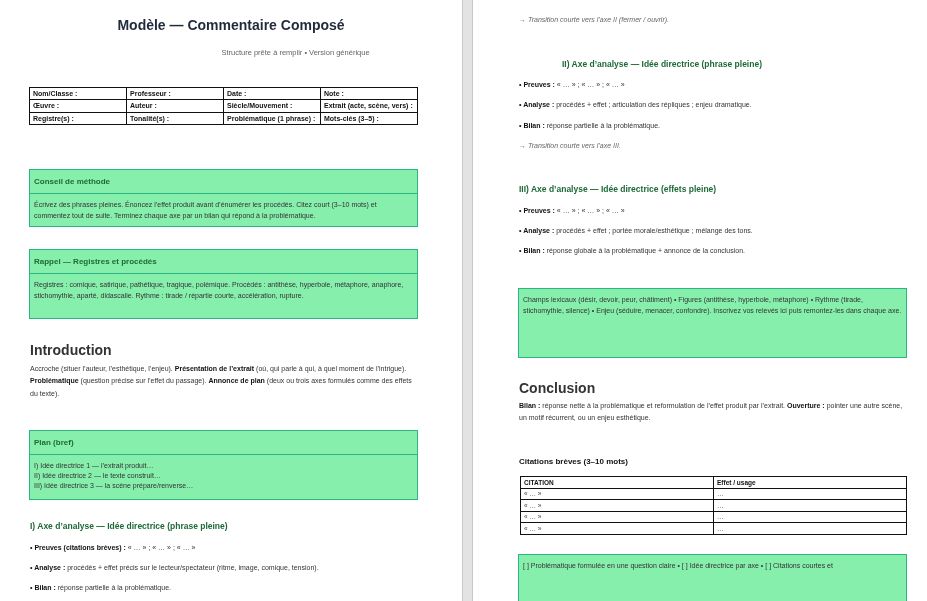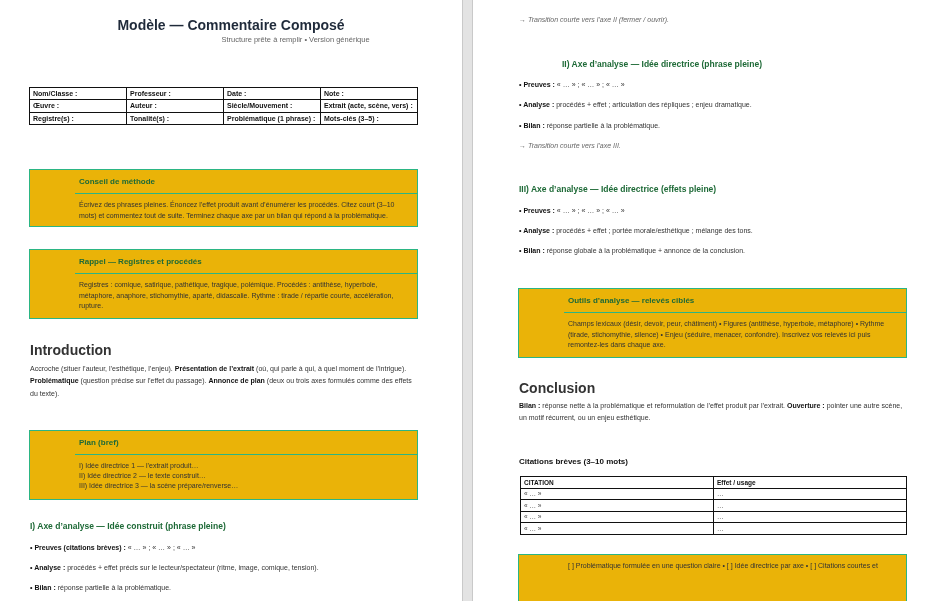--- a/index.html
+++ b/index.html
@@ -6,26 +6,26 @@
   html, body { width: 927px; height: 601px; overflow: hidden; background: #ffffff; }
   body { position: relative; font-family: "Liberation Sans", sans-serif; color: #222; }
 
   .page { position: absolute; top: 0; height: 601px; background: #fff; overflow: hidden; }
   #page-left { left: 0; width: 462px; }
   #page-right { left: 473px; width: 454px; }
   .gutter { position: absolute; left: 462px; top: 0; width: 11px; height: 601px; background: #e3e3e3; border-left: 1px solid #c9c9c9; border-right: 1px solid #c9c9c9; }
 
   .abs { position: absolute; }
   .title { left: 0; width: 462px; top: 17px; text-align: center; font-size: 14px; font-weight: bold; color: #1f2a3a; }
-  .subtitle { left: 0; width: 544px; top: 35px; text-align: center; font-size: 7.5px; color: #666; padding-left: 47px; }
+  .subtitle { left: 0; width: 544px; top: 48px; text-align: center; font-size: 7.5px; color: #666; padding-left: 47px; }
 
   table.info { position: absolute; left: 29px; top: 87px; width: 389px; border-collapse: collapse; font-size: 7px; font-weight: bold; color: #111; }
   table.info td { border: 1px solid #111; padding: 1px 3px; vertical-align: top; width: 25%; line-height: 1.35; }
 
-  .box { position: absolute; border: 1px solid #2bb584; background: #eab308; padding-left: 45px; }
+  .box { position: absolute; border: 1px solid #2bb584; background: #86efac; }
   .box-head { font-size: 8px; font-weight: bold; color: #1e6a37; padding: 7px 4px; border-bottom: 1px solid #2bb584; }
   .box-body { font-size: 7px; color: #333; padding: 6px 4px 4px 4px; line-height: 1.5; }
 
   .h-intro { font-size: 14px; font-weight: bold; color: #333; }
   .para { font-size: 7px; color: #333; line-height: 1.75; }
   .para b { color: #111; }
   .axis-h { font-size: 8.5px; font-weight: bold; color: #1e6a37; }
   .bullet { font-size: 7px; color: #333; }
   .bullet b { color: #111; }
   .trans { font-size: 7px; font-style: italic; color: #666; }
@@ -81,21 +81,21 @@
 
   <div class="box" style="left:29px; top:430px; width:389px; height:70px;">
     <div class="box-head">Plan (bref)</div>
     <div class="box-body" style="line-height:1.45;">
       <div>I) Idée directrice 1 — l’extrait produit…</div>
       <div>II) Idée directrice 2 — le texte construit…</div>
       <div>III) Idée directrice 3 — la scène prépare/renverse…</div>
     </div>
   </div>
 
-  <div class="abs axis-h" style="left:30px; top:521px;">I) Axe d’analyse — Idée construit (phrase pleine)</div>
+  <div class="abs axis-h" style="left:30px; top:521px;">I) Axe d’analyse — Idée directrice (phrase pleine)</div>
   <div class="abs bullet" style="left:30px; top:544px;"><b>• Preuves (citations brèves) :</b><span> « … » ; « … » ; « … »</span></div>
   <div class="abs bullet" style="left:30px; top:564px;"><b>• Analyse :</b><span> procédés + effet précis sur le lecteur/spectateur (ritme, image, comique, tension).</span></div>
   <div class="abs bullet" style="left:30px; top:584px;"><b>• Bilan :</b><span> réponse partielle à la problématique.</span></div>
 </div>
 
 <div class="gutter"></div>
 
 <div class="page" id="page-right">
   <div class="abs trans" style="left:46px; top:16px;">→ Transition courte vers l’axe II (fermer / ouvrir).</div>
 
@@ -104,21 +104,20 @@
   <div class="abs bullet" style="left:46px; top:101px;"><b>• Analyse :</b><span> procédés + effet ; articulation des répliques ; enjeu dramatique.</span></div>
   <div class="abs bullet" style="left:46px; top:122px;"><b>• Bilan :</b><span> réponse partielle à la problématique.</span></div>
   <div class="abs trans" style="left:46px; top:142px;">→ Transition courte vers l’axe III.</div>
 
   <div class="abs axis-h" style="left:46px; top:184px;">III) Axe d’analyse — Idée directrice (effets pleine)</div>
   <div class="abs bullet" style="left:46px; top:207px;"><b>• Preuves :</b><span> « … » ; « … » ; « … »</span></div>
   <div class="abs bullet" style="left:46px; top:227px;"><b>• Analyse :</b><span> procédés + effet ; portée morale/esthétique ; mélange des tons.</span></div>
   <div class="abs bullet" style="left:46px; top:247px;"><b>• Bilan :</b><span> réponse globale à la problématique + annonce de la conclusion.</span></div>
 
   <div class="box" style="left:45px; top:288px; width:389px; height:70px;">
-    <div class="box-head">Outils d’analyse — relevés ciblés</div>
     <div class="box-body">Champs lexicaux (désir, devoir, peur, châtiment) • Figures (antithèse, hyperbole, métaphore) • Rythme (tirade, stichomythie, silence) • Enjeu (séduire, menacer, confondre). Inscrivez vos relevés ici puis remontez-les dans chaque axe.</div>
   </div>
 
   <div class="abs h-intro" style="left:46px; top:380px;">Conclusion</div>
   <div class="abs para" style="left:46px; top:400px; width:390px;">
     <b>Bilan :</b><span> réponse nette à la problématique et reformulation de l’effet produit par l’extrait. </span><b>Ouverture :</b><span> pointer une autre scène, un motif récurrent, ou un enjeu esthétique.</span>
   </div>
 
   <div class="abs" style="left:46px; top:457px; font-size:8px; font-weight:bold; color:#111;">Citations brèves (3–10 mots)</div>
 

